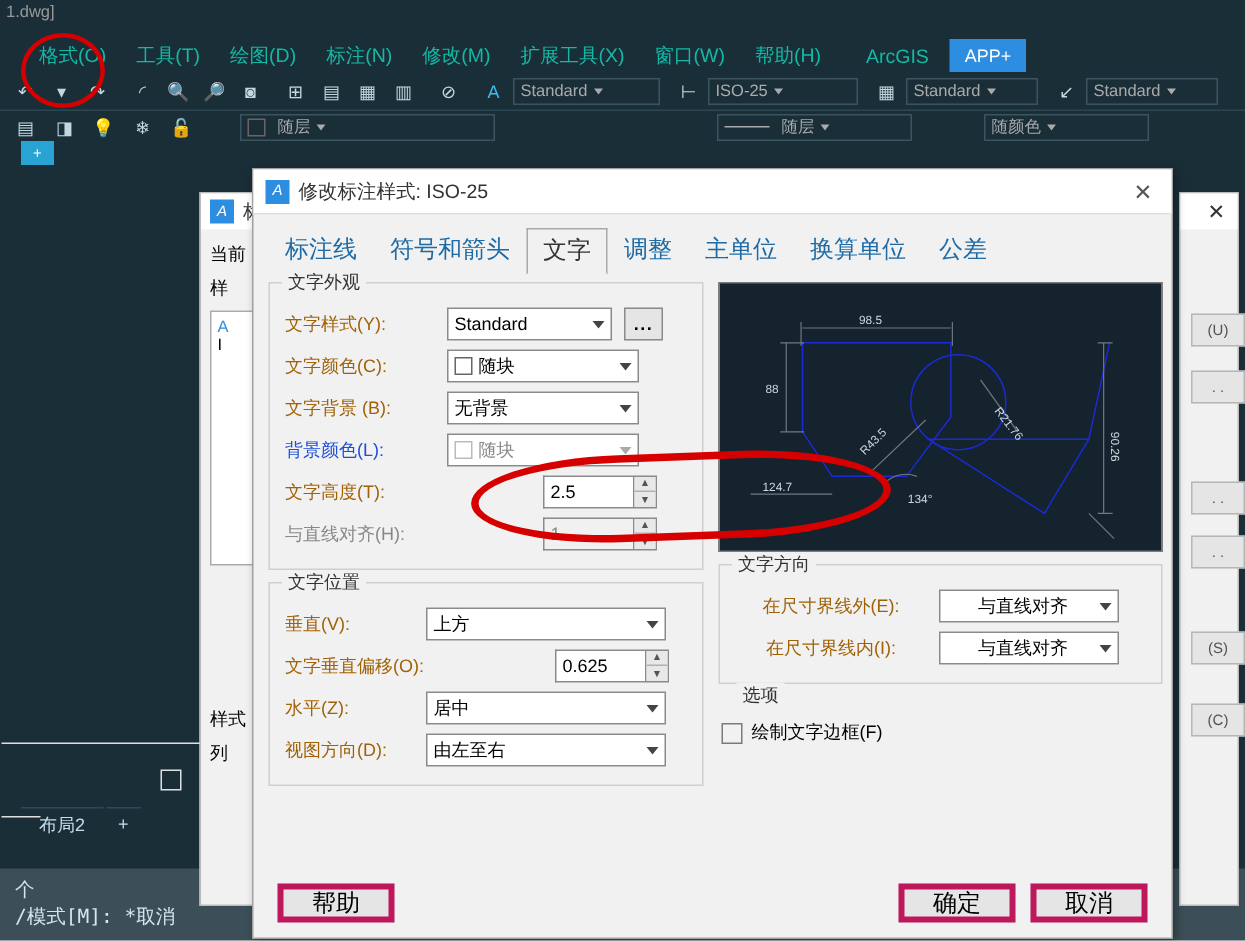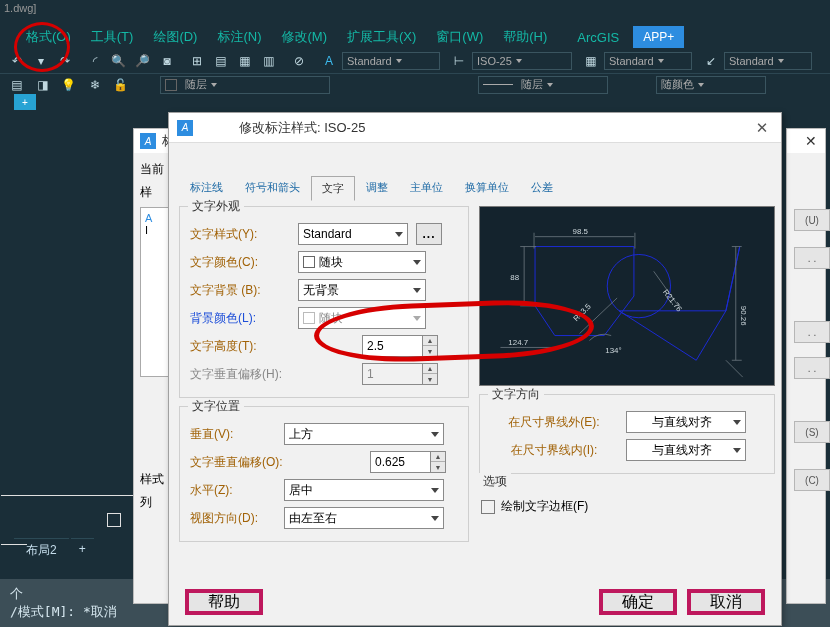--- a/index.html
+++ b/index.html
@@ -26,24 +26,24 @@
 .bot-tab { color: #c5ddeb; padding: 3px 12px; border-top: 1px solid #2c4a56; font-size: 12px; }
 .bot-tab.plus { padding: 3px 8px; }
 .cmdline { position: absolute; bottom: 0; left: 0; right: 0; height: 48px; background: #3c4e57; color: #d5e6ee; font-family: monospace; font-size: 13px; padding: 6px 10px; line-height: 18px; }
 .back-dialog { position: absolute; top: 128px; left: 133px; width: 90px; height: 476px; background: #f1f1f1; border: 1px solid #bbb; }
 .back-dialog2 { position: absolute; top: 128px; left: 786px; width: 40px; height: 476px; background: #f1f1f1; border: 1px solid #bbb; }
 .u-ell { position: absolute; right: -5px; height: 22px; width: 36px; background: #e5e5e5; border: 1px solid #b6b6b6; display:flex; align-items:center; justify-content:center; font-size:10px; color:#555;}
 .back-title { position: absolute; top: 0; left: 0; right: 0; height: 24px; background: #fff; color: #333; display: flex; align-items: center; padding-left: 6px; font-size: 13px; }
 .dialog { position: absolute; top: 112px; left: 168px; width: 614px; height: 514px; background: #f1f1f1; border: 1px solid #a0a0a0; box-shadow: 2px 2px 6px rgba(0,0,0,0.3); }
 .dlg-titlebar { height: 30px; background: #fff; display: flex; align-items: center; padding: 0 8px; border-bottom: 1px solid #ddd; }
 .dlg-icon { width: 16px; height: 16px; background: #2d8de0; margin-right: 6px; display: inline-flex; align-items: center; justify-content: center; color: #fff; font-size: 10px; font-style: italic; }
-.dlg-title { flex: 1; font-size: 13px; color: #333; margin-left: 40px; }
+.dlg-title { flex: 1; font-size: 13px; color: #333; }
 .dlg-close { width: 22px; text-align: center; font-size: 15px; color: #555; cursor: pointer; }
 .dlg-tabs { display: flex; padding: 8px 10px 0; gap: 0; }
-.dlg-tab { padding: 4px 10px; border: 1px solid transparent; color: #1e6aa5; cursor: pointer; font-size: 11px; margin-top: 24px; }
+.dlg-tab { padding: 4px 10px; border: 1px solid transparent; color: #1e6aa5; cursor: pointer; font-size: 16px; }
 .dlg-tab.active { border: 1px solid #a9a9a9; border-bottom: 1px solid #f1f1f1; background: #f1f1f1; color: #333; position: relative; top: 1px; }
 .dlg-body { position: relative; padding: 6px 10px 10px; }
 .group { border: 1px solid #cfcfcf; padding: 10px 10px 6px; margin-bottom: 8px; position: relative; }
 .group-title { position: absolute; top: -9px; left: 8px; background: #f1f1f1; padding: 0 4px; font-size: 12px; color: #333; }
 .row { display: flex; align-items: center; gap: 8px; margin: 6px 0; }
 .row-label { width: 100px; font-size: 12px; color: #a16207; white-space: nowrap; }
 .combo { display: flex; align-items: center; height: 22px; border: 1px solid #8a8a8a; background: #fff; font-size: 12px; padding: 0 4px 0 4px; width: 128px; }
 .combo.grey { color: #888; }
 .combo .cbtext { flex: 1; }
 .combo .ccaret { width: 0; height: 0; border-left: 4px solid transparent; border-right: 4px solid transparent; border-top: 5px solid #444; }
@@ -261,21 +261,21 @@
               <span style="width:56px"></span>
               <div class="spinner">
                 <input value="2.5" style="">
                 <div class="spin-btns">
                     <span>▲</span>
                     <span>▼</span>
                   </div>
               </div>
             </div>
             <div class="row">
-              <span class="row-label" style="color:#888">文字垂直偏移(H):</span>
+              <span class="row-label" style="color:#888">与直线对齐(H):</span>
               <span style="width:56px"></span>
               <div class="spinner">
                 <input disabled="" style="color: rgb(136, 136, 136); background: rgb(241, 241, 241);" value="1">
                 <div class="spin-btns">
                     <span>▲</span>
                     <span>▼</span>
                   </div>
               </div>
             </div>
           </div>
@@ -365,21 +365,21 @@
             <div class="row dir-row">
               <span class="row-label">在尺寸界线内(I):</span>
               <div class="combo" style="width:120px">
                   <span class="cbtext">与直线对齐</span>
                   <span class="ccaret"></span>
                 </div>
             </div>
           </div>
 
           <div class="group" style="border:none;padding-left:2px">
-            <span class="group-title" style="left:0">选项</span>
+            <span class="group-title" style="left:12px">选项</span>
             <div class="checkbox-row">
               <span class="chk"></span>
               <span>绘制文字边框(F)</span>
             </div>
           </div>
         </div>
       </div>
     </div>
 
     <div class="dlg-buttons-left">

